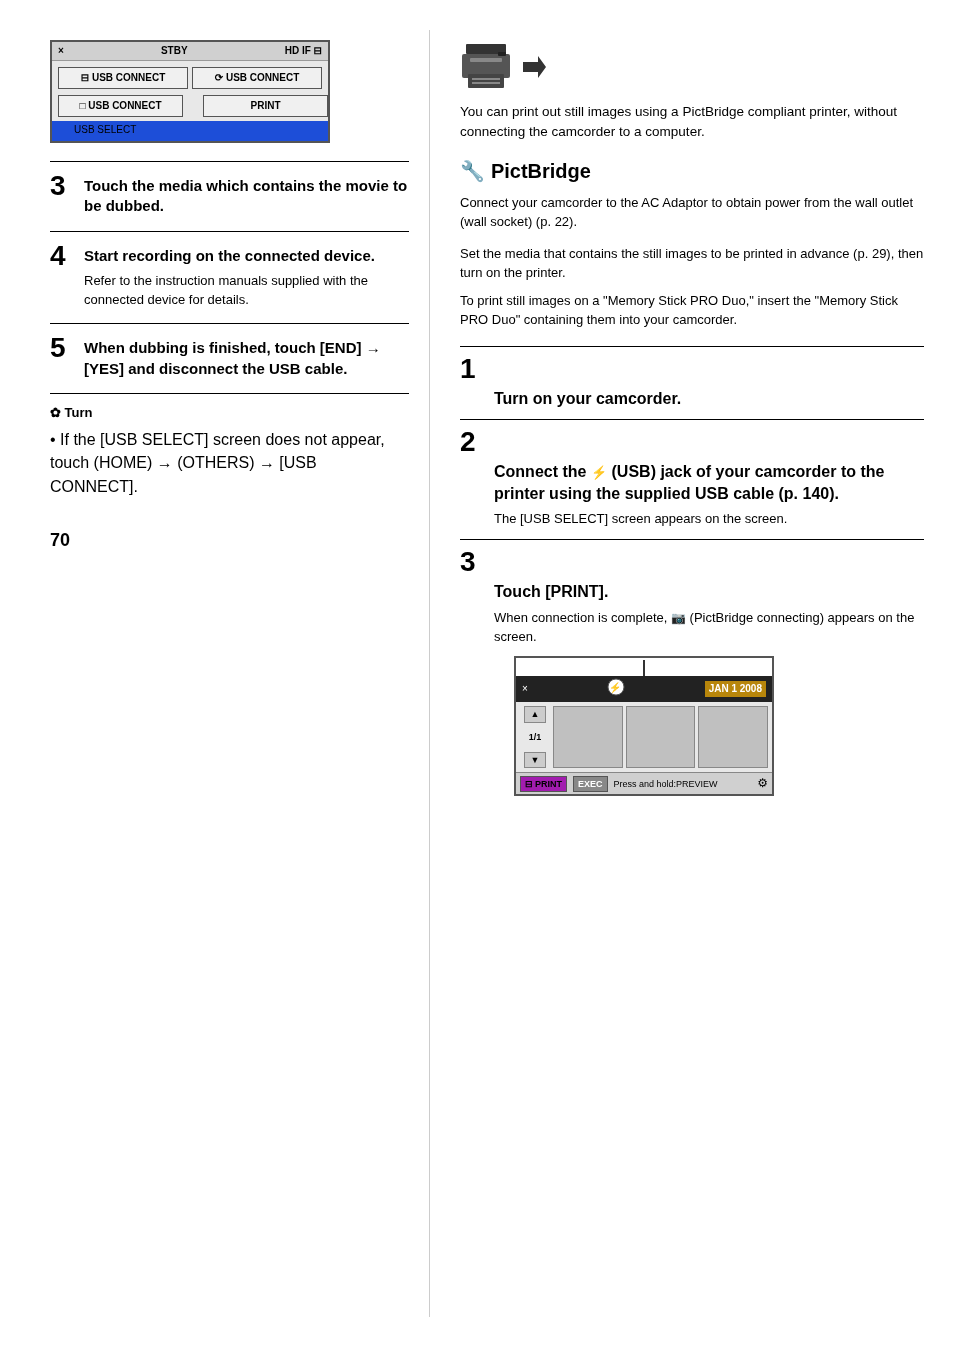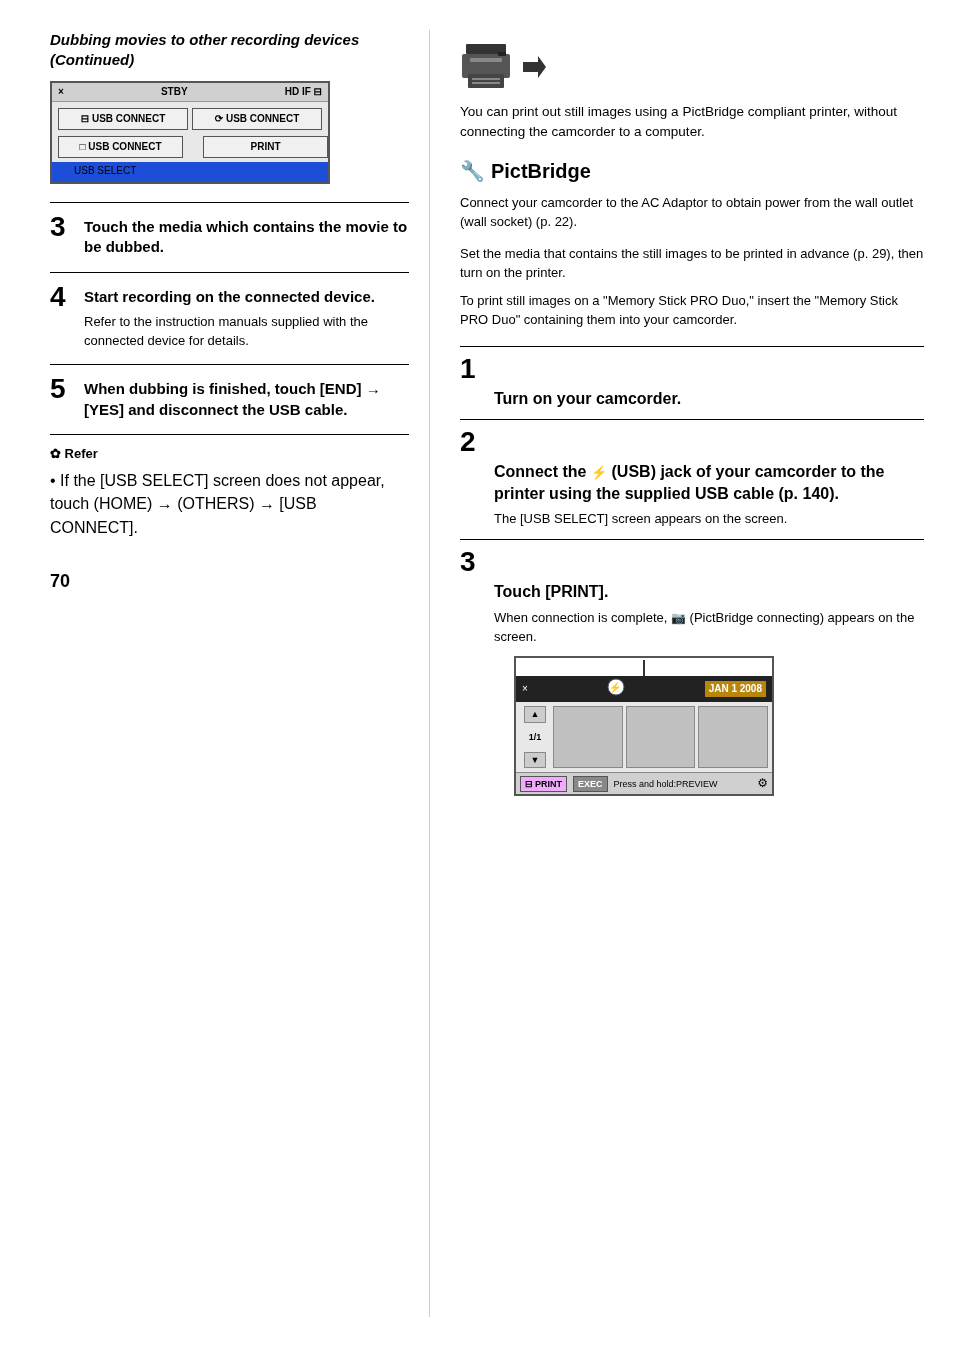--- a/index.html
+++ b/index.html
@@ -266,21 +266,21 @@
     }
     .smr-bottom {
       display: flex;
       align-items: center;
       background: #d0d0d0;
       padding: 2px 4px;
       gap: 6px;
       border-top: 1px solid #888;
     }
     .smr-print-btn {
-      background: #f0abfc;
+      background: #a21caf;
       border: 1px solid #555;
       font-size: 9px;
       font-weight: bold;
       padding: 1px 4px;
     }
     .smr-exec {
       background: #888;
       color: #fff;
       border: 1px solid #555;
       font-size: 9px;
@@ -291,21 +291,20 @@
       font-size: 9px;
     }
   </style>
 </head>
 <body>
 
 <div class="page-container">
 
   <div class="left-col">
 
-    <p class="section-heading">Dubbing movies to other recording devices (Continued)</p>
 
     <div class="screen-mockup">
       <div class="screen-top-bar">
         <span>×</span>
         <span>STBY</span>
         <span>HD IF  ⊟</span>
       </div>
       <div class="screen-buttons">
         <div class="screen-btn">⊟ USB CONNECT</div>
         <div class="screen-btn">⟳ USB CONNECT</div>
@@ -335,21 +334,21 @@
     <div class="step">
       <div class="step-number">5</div>
       <div class="step-content">
         <div class="step-title">When dubbing is finished, touch [END] → [YES] and disconnect the USB cable.</div>
       </div>
     </div>
 
     <div class="tips-section">
       <div class="tips-heading">
         <span>✿</span>
-        <span>Refer</span>
+        <span>Turn</span>
       </div>
       <div class="tips-body">
         • <span>If the [USB SELECT] screen does not appear, touch  (HOME) →  (OTHERS) → [USB CONNECT].</span>
       </div>
     </div>
 
     <div class="page-number">70</div>
   </div>
 
   <div class="right-col">

